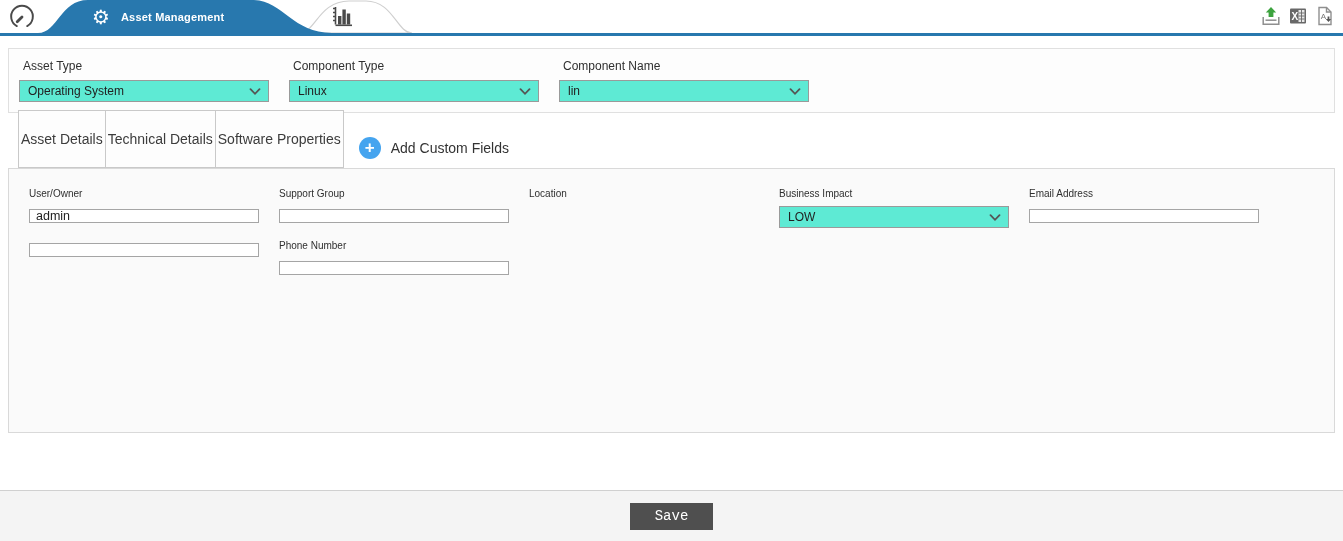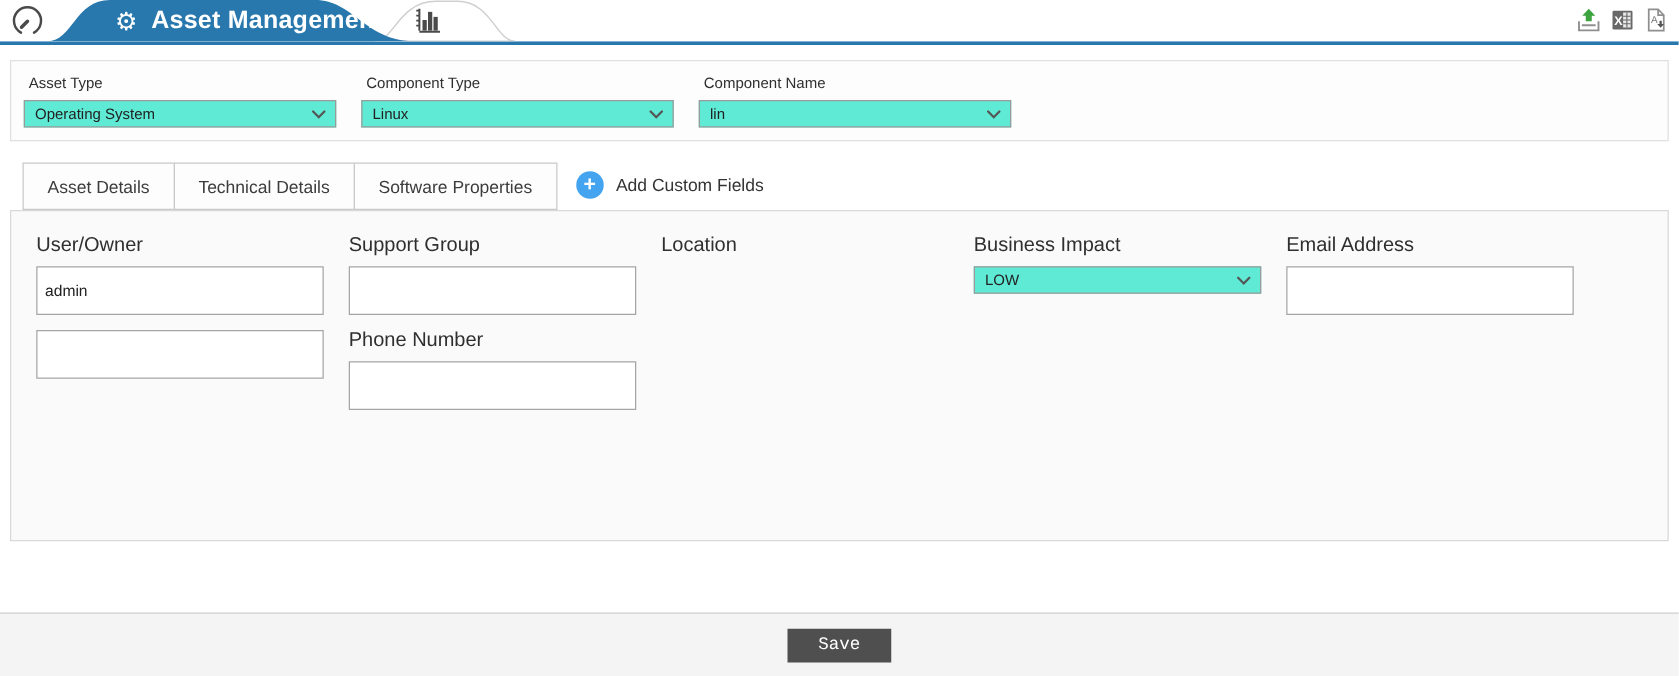--- a/index.html
+++ b/index.html
@@ -8,58 +8,58 @@
   body { position: relative; }
 
   
   .header { position: relative; height: 33px; background: #fff; }
   .accent-bar { height: 3px; background: #2878ae; }
   .hdr-svg { position: absolute; left: 0; top: 0; }
   .gauge-btn { position: absolute; left: 9px; top: 4px; width: 26px; height: 26px; cursor: pointer; }
   .apptab-content { position: absolute; left: 92px; top: 0; height: 33px;
     display: flex; align-items: center; gap: 11px; z-index: 3; cursor: pointer; }
   .gear-glyph { font-family: "DejaVu Sans", sans-serif; font-size: 20px; color: #fff; line-height: 1; }
-  .apptab-label { color: #fff; font-size: 20px; font-weight: bold; letter-spacing: .2px; }
+  .apptab-label { color: #fff; font-size: 11px; font-weight: bold; letter-spacing: .2px; }
   .charttab-btn { position: absolute; left: 331px; top: 5px; z-index: 3; cursor: pointer; }
   .hdr-icons { position: absolute; right: 8px; top: 6px; display: flex; gap: 7px; z-index: 3; }
   .hdr-icons > div { cursor: pointer; }
 
   
   .filter-panel { margin: 12px 8px 0 8px; height: 65px; background: #fdfdfd;
     border: 1px solid #e0e0e0; padding: 10px 0 0 10px; display: flex; }
   .fgroup { width: 250px; margin-right: 20px; }
   .fgroup label { display: block; font-size: 12px; color: #2f2f2f; margin: 0 0 7px 4px; }
   .selwrap { position: relative; }
   .selwrap select { width: 100%; height: 22px; border: 1px solid #9a9a9a; background: #5eead4;
     font-size: 12px; color: #222; padding: 0 24px 0 8px; border-radius: 0;
     appearance: none; -webkit-appearance: none; font-family: "Liberation Sans", sans-serif; }
   .selwrap .chev { position: absolute; right: 8px; top: 50%; margin-top: -3px; pointer-events: none; }
 
   
   .tabs-row { margin: 9px 0 0 18px; height: 46px; display: flex; align-items: flex-end; position: relative; }
-  .tab { height: 38px; background: #fdfdfd; border: 1px solid #c9c9c9; margin-left: -1px;
-    display: flex; align-items: center; justify-content: center; padding: 0 19px;
+  .tab { height: 58px; background: #fdfdfd; border: 1px solid #c9c9c9; margin-left: -1px;
+    display: flex; align-items: center; justify-content: center; padding: 0 2px;
     font-size: 14px; color: #3c3c3c; cursor: pointer; white-space: nowrap; }
   .tab:first-child { margin-left: 0; }
   .tab.active { height: 46px; background: #fff; border-bottom: none; position: relative;
     z-index: 3; margin-bottom: -1px; padding: 0 17px; }
   .add-custom { display: flex; align-items: center; gap: 10px; margin-left: 15px;
     height: 41px; cursor: pointer; }
   .plus-circle { width: 22px; height: 22px; border-radius: 50%; background: #45a4ef;
     color: #fff; font-size: 17px; line-height: 21px; text-align: center; font-weight: bold; }
   .add-custom span.lbl { font-size: 14px; color: #333; }
 
   
   .content-panel { margin: 0 8px; height: 265px; background: #fafafa;
     border: 1px solid #d9d9d9; position: relative; z-index: 1; padding: 19px 0 0 20px; }
   .frow { display: flex; }
   .frow + .frow { margin-top: 12px; }
   .fcol { width: 250px; }
-  .fcol label { display: block; font-size: 16px; color: #2f2f2f; margin-bottom: 7px; }
-  .fcol input[type=text] { width: 230px; height: 39px; border: 1px solid #a5a5a5; background: #fff;
+  .fcol label { display: block; font-size: 10px; color: #2f2f2f; margin-bottom: 7px; }
+  .fcol input[type=text] { width: 230px; height: 14px; border: 1px solid #a5a5a5; background: #fff;
     font-size: 12.5px; color: #222; padding: 0 6px; border-radius: 0;
     font-family: "Liberation Sans", sans-serif; }
   .fcol .selwrap { width: 230px; }
 
   
   .footer { position: absolute; left: 0; bottom: 0; width: 100%; height: 51px;
     background: #f4f4f4; border-top: 1px solid #d0d0d0;
     display: flex; align-items: center; justify-content: center; }
   .save-btn { width: 83px; height: 27px; background: #4f4f4f; color: #fff; border: none;
     font-size: 14px; cursor: pointer; font-family: Liberation Mono, monospace; }

